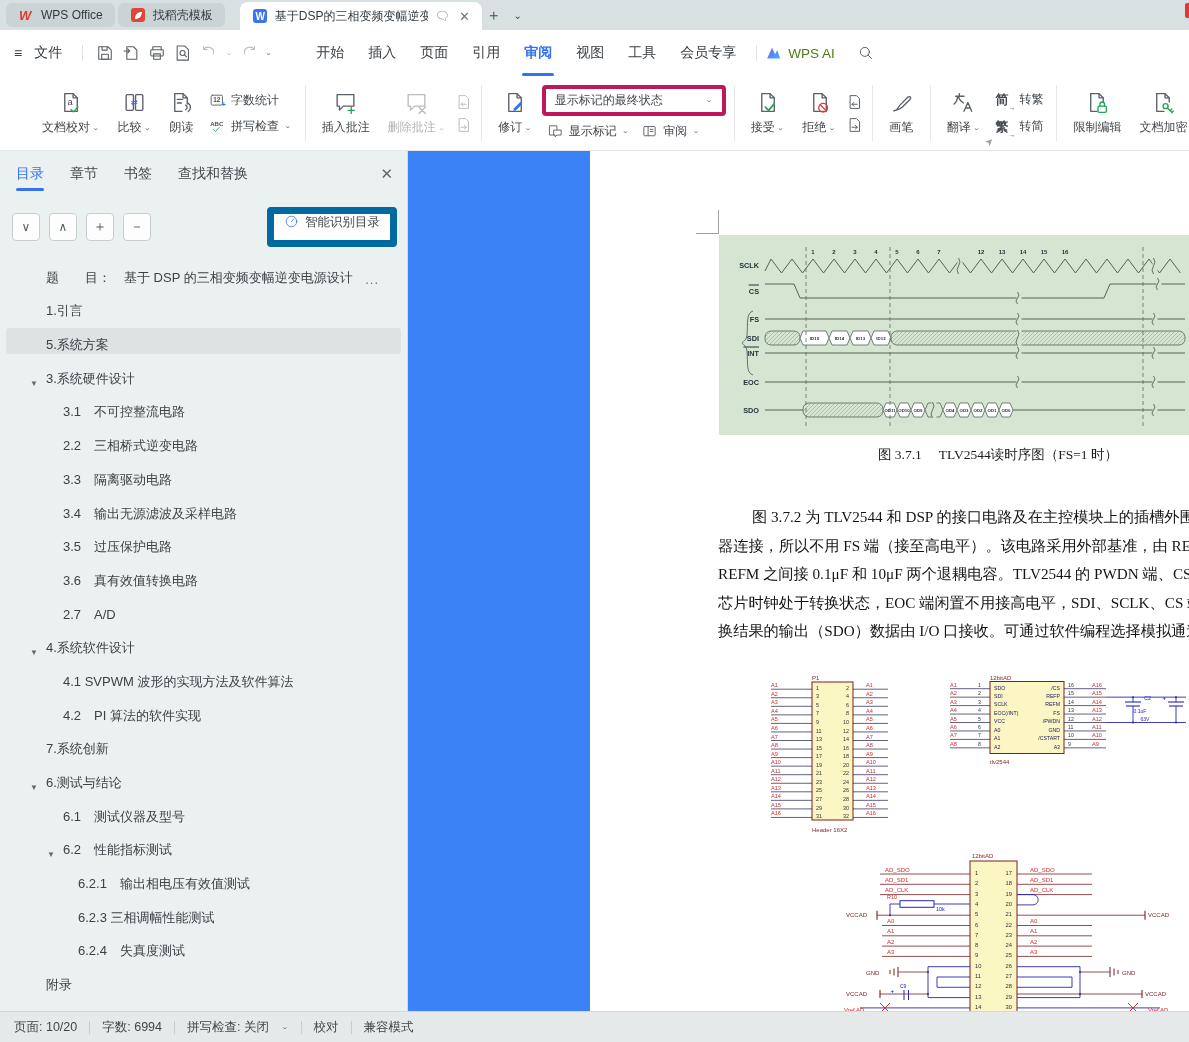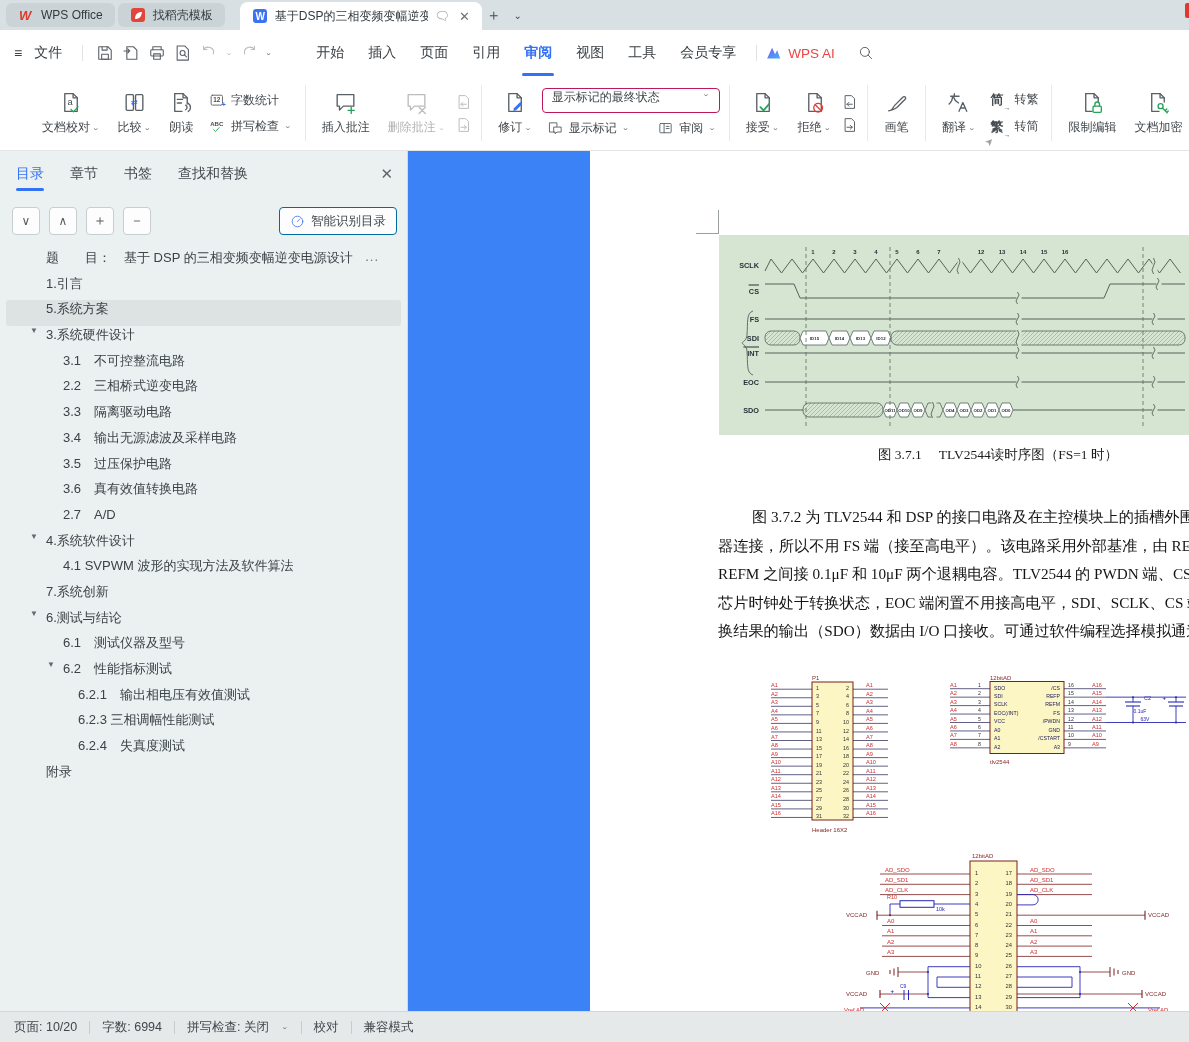--- a/index.html
+++ b/index.html
@@ -20,50 +20,50 @@
   .hamb{margin-left:14px;font-size:14px;color:#3c4247}
   .mitem{padding:4px 6px;margin:4px 6px;white-space:nowrap}
   .mitem.file{margin-left:6px}
   .msep{width:1px;height:16px;background:#e0e3e4;margin:0 8px}
   #qa{display:flex;align-items:center;gap:6px;margin:0 4px}
   #qa svg{width:20px;height:20px}
   .qadd{font-size:9px;color:#b4babd;transform:scaleY(.8)}
   #menu-items{display:flex;align-items:center;margin-left:28px}
   .mact{color:#3571f5;font-weight:bold;position:relative}
   .mact::after{content:"";position:absolute;left:4px;right:4px;bottom:-10px;height:3px;border-radius:2px;background:#3571f5}
-  #ailogo{display:flex;align-items:center;gap:6px;font-size:13.5px;color:#ef4444}
+  #ailogo{display:flex;align-items:center;gap:6px;font-size:13.5px;color:#4d7c0f}
   .ic{stroke:#596066;stroke-width:1.3;fill:none;stroke-linecap:round;stroke-linejoin:round}
   
   #ribbon{position:absolute;top:76px;left:0;right:0;height:74px;background:#fff;border-bottom:1px solid #e3e6e7;display:flex;align-items:center;padding-left:34px}
   .rgrp{display:flex;align-items:center;gap:2px}
   .rb-sep{width:1px;height:56px;background:#e7eaeb;margin:0 8px;flex:0 0 1px}
   .rbB{display:flex;flex-direction:column;align-items:center;justify-content:center;gap:4px;padding:3px 8px;border-radius:4px;font-size:12px;color:#41464b;white-space:nowrap}
   .rbB svg{width:25px;height:25px}
   .lblrow{display:flex;align-items:center;gap:2px}
   .dd{font-size:9px;color:#6a7075;transform:scaleY(.75)}
   .rcol{display:flex;flex-direction:column;gap:5px;justify-content:center}
   .rbS{display:flex;align-items:center;gap:5px;font-size:12px;color:#41464b;padding:2px 5px;border-radius:3px;white-space:nowrap}
   .rbS svg{width:17px;height:17px}
-  .rb-select{width:158px;height:23px;border:1px solid #be185d;border-radius:4px;background:#fff;display:flex;align-items:flex-start;justify-content:space-between;padding:0 9px;font-size:12px;color:#41464b;white-space:nowrap}
+  .rb-select{width:158px;height:23px;border:4px solid #be185d;border-radius:4px;background:#fff;display:flex;align-items:center;justify-content:space-between;padding:0 9px;font-size:12px;color:#41464b;white-space:nowrap}
   .dis{filter:grayscale(1) opacity(.42)}
   .cvt{position:relative;font-size:13px;font-weight:700;color:#454b50;margin-right:6px}
   .cvt::after{content:"→";position:absolute;font-size:7px;right:-7px;bottom:-2px;color:#454b50}
   #collapse{position:absolute;right:196px;bottom:3px;font-size:10px;color:#9aa0a4;transform:rotate(-45deg)}
   
   #sidebar{position:absolute;top:151px;left:0;width:407px;bottom:30px;background:#ebf1f1;border-right:1px solid #d6dadb}
   #sbtabs{display:flex;align-items:center;padding:14px 14px 10px 16px;font-size:14px;color:#42484d;gap:26px}
   .sbtab{white-space:nowrap}
   .sbtab.active{color:#3571f5;position:relative}
   .sbtab.active::after{content:"";position:absolute;left:0;right:0;bottom:-8px;height:3px;background:#3571f5;border-radius:2px}
   #sbclose{margin-left:auto;color:#5d666b;font-size:15px}
   #sbtools{display:flex;align-items:center;padding:14px 10px 0 12px}
   .sqbtn{width:26px;height:26px;border:1px solid #c8cdcf;border-radius:4px;background:#fdfdfd;display:flex;align-items:center;justify-content:center;color:#555e63;font-size:12px;margin-right:9px}
-  #smartbtn{margin-left:auto;height:26px;border:1px solid #0369a1;border-radius:4px;background:#fdfdfd;display:flex;align-items:center;gap:6px;padding:0 10px;font-size:12.5px;color:#42484d}
+  #smartbtn{margin-left:auto;height:26px;border:7px solid #0369a1;border-radius:4px;background:#fdfdfd;display:flex;align-items:flex-start;gap:6px;padding:0 10px;font-size:12.5px;color:#42484d}
   #toclist{margin-top:14px;font-size:13px;color:#3c4347}
-  .tocrow{height:25.7px;display:flex;align-items:flex-start;margin:0 6px;border-radius:3px}
+  .tocrow{height:25.7px;display:flex;align-items:flex-end;margin:8px 6px;border-radius:3px}
   .tocrow.sel{background:#dde2e3}
   .tgl{width:16px;flex:0 0 16px;font-size:8px;color:#5f6b70;text-align:left}
   .toctext{white-space:nowrap;overflow:hidden}
   .tocmore{margin-left:auto;padding-right:22px;color:#6a7478;letter-spacing:1px}
   
   #docarea{position:absolute;top:151px;left:408px;right:0;bottom:30px;background:#3b82f6;overflow:hidden}
   #page{position:absolute;left:182px;top:0;width:620px;height:100%;background:#fff}
   #cornermark{position:absolute;left:106px;top:59px;width:22px;height:23px;border-right:1px solid #9aa0a0;border-bottom:1px solid #9aa0a0}
   #timing{position:absolute;left:129px;top:84px;width:470px;height:200px}
   #figcap{position:absolute;left:128px;top:295px;width:560px;text-align:center;font-family:"Liberation Serif","DejaVu Serif",serif;font-size:13.5px;color:#1c1c1c;white-space:pre}
@@ -273,21 +273,21 @@
       <span class="lblrow">
           <span>修订</span>
           <span class="dd">⌄</span>
         </span>
     </div>
     <div class="rcol">
       <div class="rb-select">
         <span>显示标记的最终状态</span>
           <span class="dd">⌄</span>
       </div>
-      <div style="display:flex;gap:18px">
+      <div style="display:flex;gap:2px">
         <div class="rbS">
           <svg class="ic" viewBox="0 0 24 24">
               <path d="M4 4h10v13H4z"></path>
               <path d="M10 10h10v7h-6l-2.5 2.5V17H10z" fill="#fff"></path>
             </svg>
           <span>显示标记</span>
             <span class="dd">⌄</span>
         </div>
         <div class="rbS">
           <svg class="ic" viewBox="0 0 24 24">
@@ -468,20 +468,24 @@
         <span class="tgl"></span>
         <span class="toctext">2.7　A/D</span>
       </div>
       <div class="tocrow" style="padding-left: 24px;">
         <span class="tgl">▼</span>
         <span class="toctext">4.系统软件设计</span>
       </div>
       <div class="tocrow" style="padding-left: 41px;">
         <span class="tgl"></span>
         <span class="toctext">4.1 SVPWM 波形的实现方法及软件算法</span>
+      </div>
+      <div class="tocrow" style="padding-left: 41px;">
+        <span class="tgl"></span>
+        <span class="toctext">4.2　PI 算法的软件实现</span>
       </div>
       <div class="tocrow" style="padding-left: 24px;">
         <span class="tgl"></span>
         <span class="toctext">7.系统创新</span>
       </div>
       <div class="tocrow" style="padding-left: 24px;">
         <span class="tgl">▼</span>
         <span class="toctext">6.测试与结论</span>
       </div>
       <div class="tocrow" style="padding-left: 41px;">

